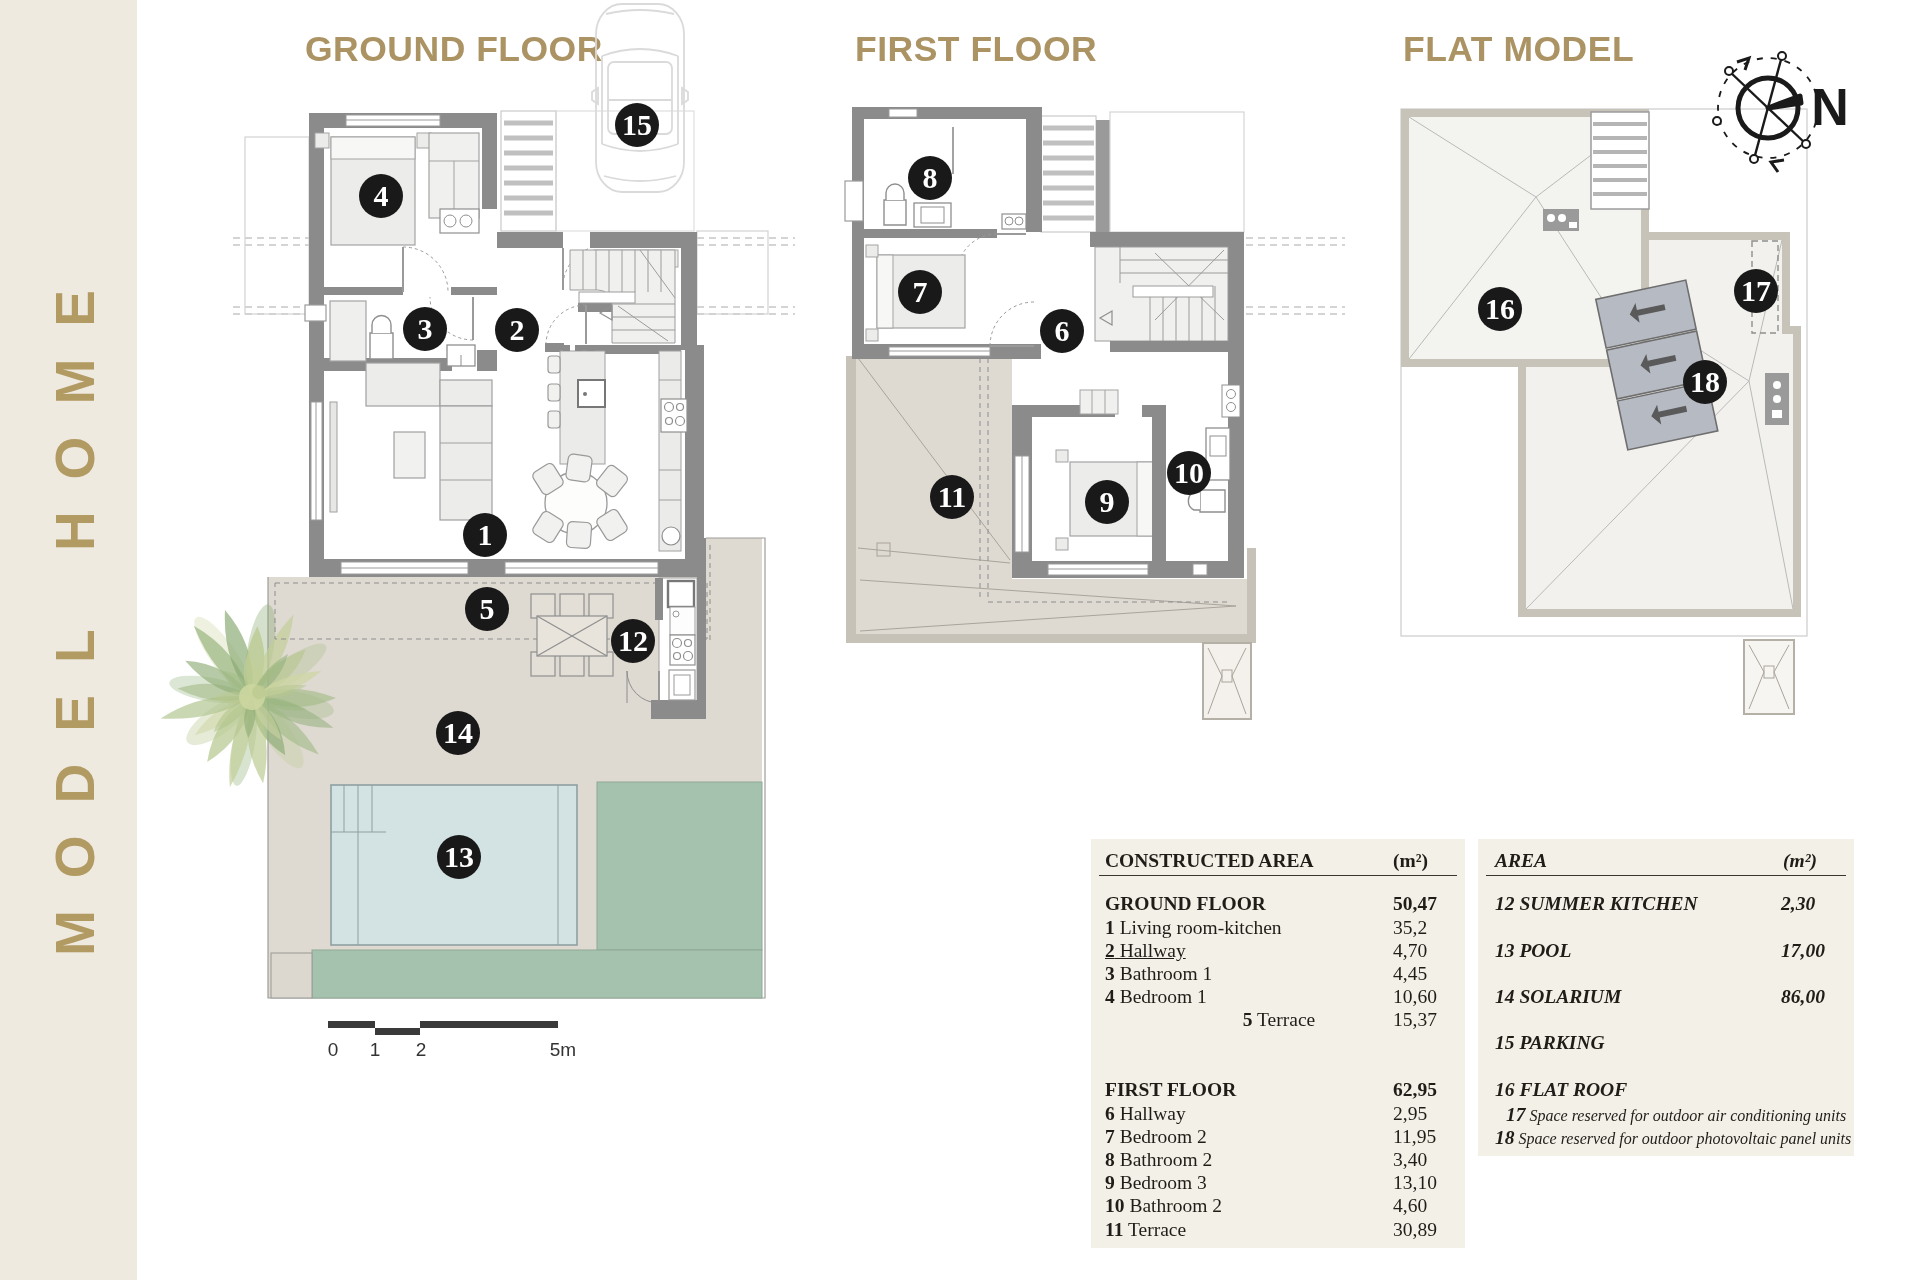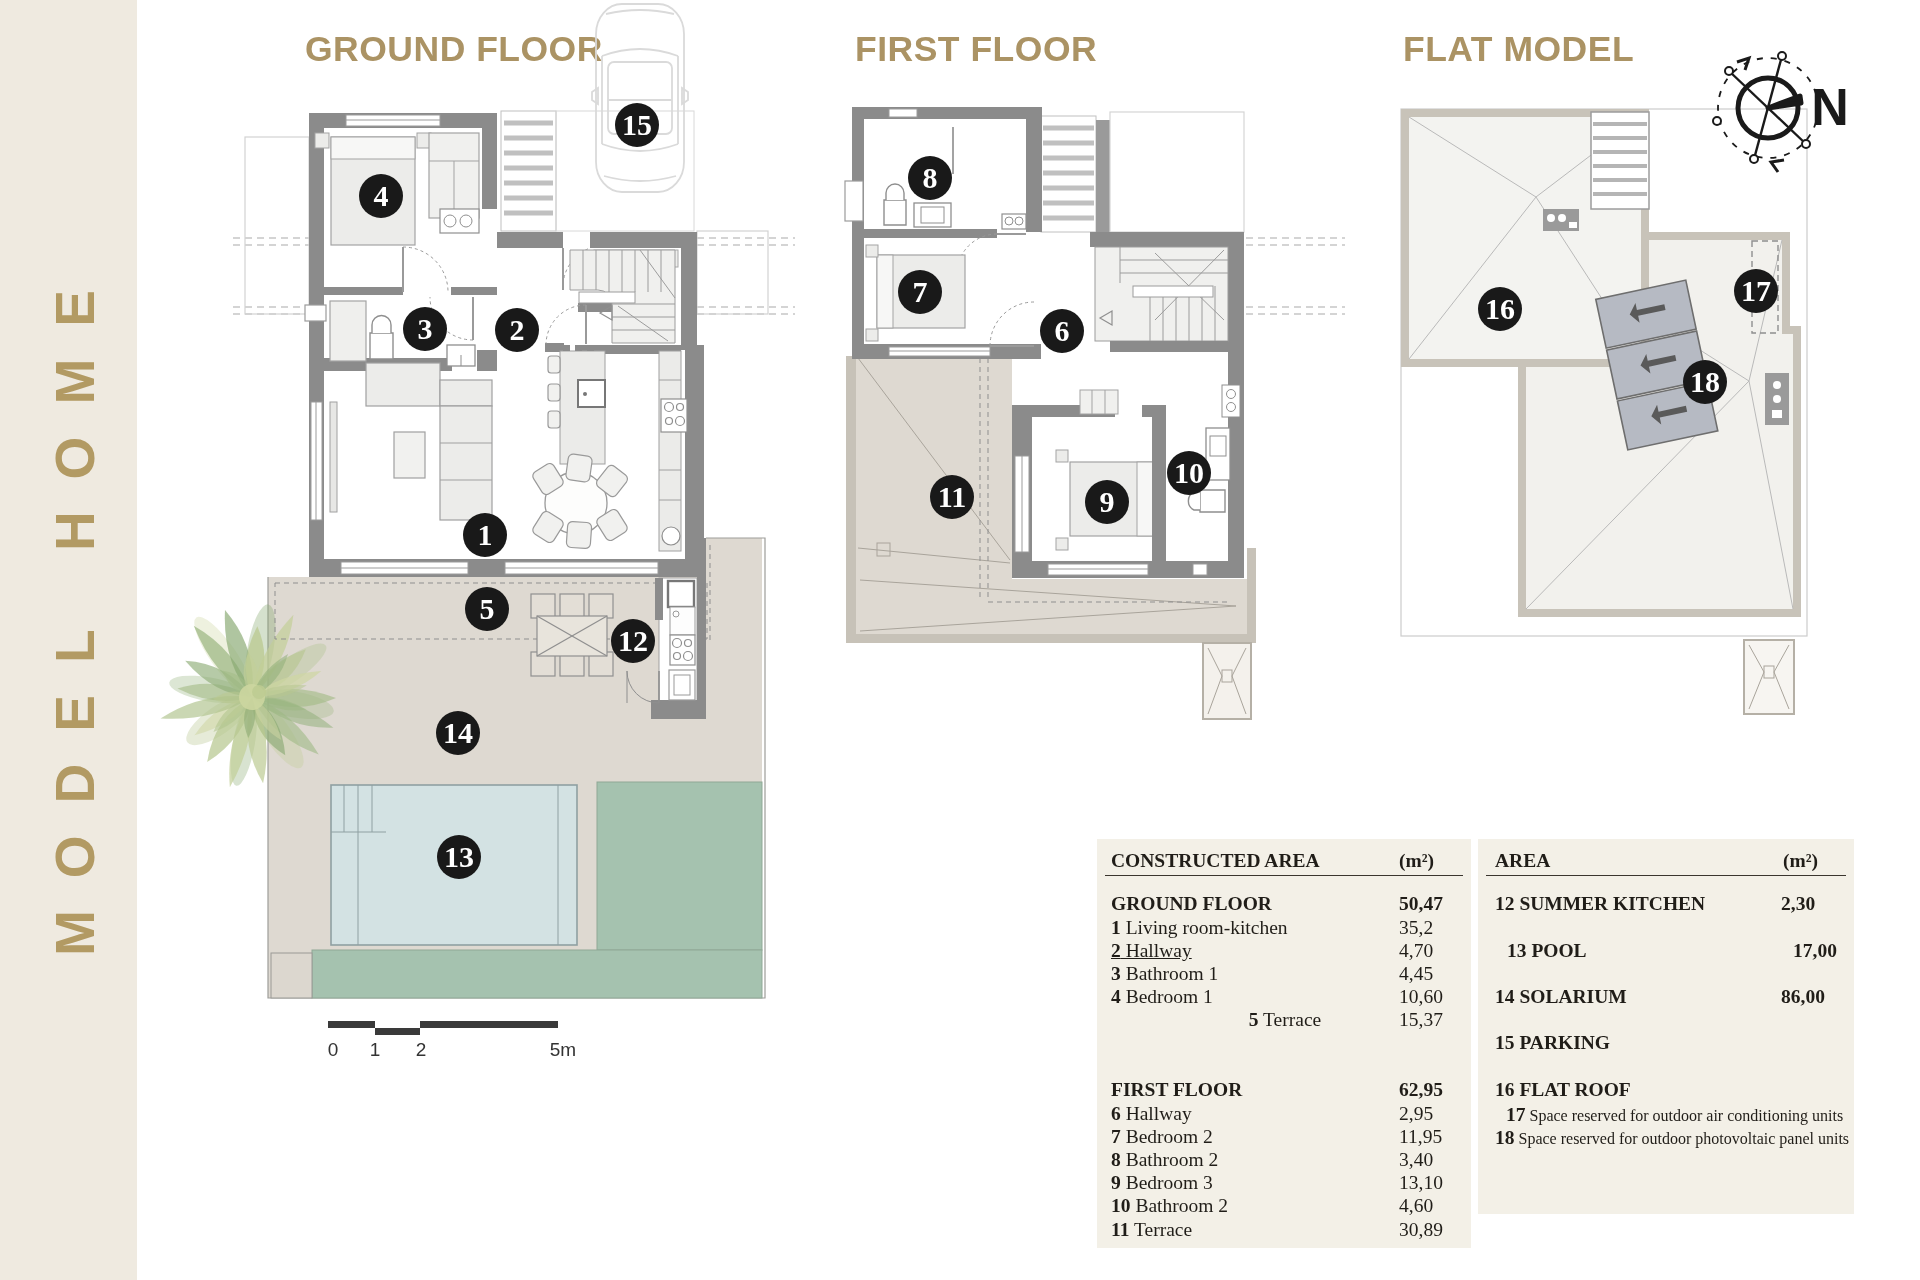--- a/index.html
+++ b/index.html
@@ -732,21 +732,21 @@
     <circle cx="1754" cy="159" r="4" fill="#ffffff" stroke="#1a1a1a" stroke-width="2"></circle>
     <circle cx="1717" cy="121" r="4" fill="#ffffff" stroke="#1a1a1a" stroke-width="2"></circle>
     <circle cx="1768" cy="108" r="30" fill="none" stroke="#1a1a1a" stroke-width="5"></circle>
     <path d="M1768,108 L1800,96 L1801,103 Z" fill="#1a1a1a" stroke="#1a1a1a" stroke-width="5" stroke-linejoin="round"></path>
     <path d="M1737,62 l12,-4 -4,12" fill="none" stroke="#1a1a1a" stroke-width="3"></path>
     <path d="M1784,160 l-13,2 7,10" fill="none" stroke="#1a1a1a" stroke-width="3"></path>
     <text x="1830" y="125" font-size="52" font-weight="bold" fill="#1a1a1a" text-anchor="middle" font-family="Liberation Sans,sans-serif">N</text>
   </g>
   </svg>
 
-  <div class="tbl" style="left:1091px;top:839px;width:374px;height:409px;margin-left:6px;">
+  <div class="tbl" style="left:1091px;top:839px;width:374px;height:409px;">
 
     <div class="trow b" style="top:11px;">CONSTRUCTED AREA<span class="tval">(m²)</span></div>
 
     <div class="rule" style="top:36px;"></div>
 
     <div class="trow b" style="top:54px;">GROUND FLOOR<span class="tval">50,47</span></div>
     <div class="trow" style="top:78px;"><span class="b">1</span> Living room-kitchen<span class="tval">35,2</span></div>
     <div class="trow" style="top:101px;text-decoration:underline;"><span class="b">2</span> Hallway<span class="tval">4,70</span></div>
     <div class="trow" style="top:124px;"><span class="b">3</span> Bathroom 1<span class="tval">4,45</span></div>
     <div class="trow" style="top:147px;"><span class="b">4</span> Bedroom 1<span class="tval">10,60</span></div>
@@ -754,27 +754,27 @@
 
     <div class="trow b" style="top:240px;">FIRST FLOOR<span class="tval">62,95</span></div>
     <div class="trow" style="top:264px;"><span class="b">6</span> Hallway<span class="tval">2,95</span></div>
     <div class="trow" style="top:287px;"><span class="b">7</span> Bedroom 2<span class="tval">11,95</span></div>
     <div class="trow" style="top:310px;"><span class="b">8</span> Bathroom 2<span class="tval">3,40</span></div>
     <div class="trow" style="top:333px;"><span class="b">9</span> Bedroom 3<span class="tval">13,10</span></div>
     <div class="trow" style="top:356px;"><span class="b">10</span> Bathroom 2<span class="tval">4,60</span></div>
     <div class="trow" style="top:380px;"><span class="b">11</span> Terrace<span class="tval">30,89</span></div>
   </div>
 
-  <div class="tbl" style="left:1478px;top:839px;width:376px;height:375px;">
+  <div class="tbl" style="left:1478px;top:839px;width:376px;height:317px;font-style:italic;">
 
     <div class="trow b" style="top:11px;left:17px;">AREA<span class="tval">(m²)</span></div>
 
     <div class="rule" style="top:36px;"></div>
 
     <div class="trow b" style="top:54px;left:17px;">12 SUMMER KITCHEN<span class="tval" style="left:286px;">2,30</span></div>
-    <div class="trow b" style="top:101px;left:17px;margin-left:12px;">13 POOL<span class="tval" style="left:286px;">17,00</span></div>
+    <div class="trow b" style="top:101px;left:17px;">13 POOL<span class="tval" style="left:286px;">17,00</span></div>
     <div class="trow b" style="top:147px;left:17px;">14 SOLARIUM<span class="tval" style="left:286px;">86,00</span></div>
     <div class="trow b" style="top:193px;left:17px;">15 PARKING</div>
     <div class="trow b" style="top:240px;left:17px;">16 FLAT ROOF</div>
     <div class="trow" style="top:265px;left:17px;font-size:16px;margin-left:11px;"><span class="b" style="font-size:19.5px;">17</span> Space reserved for outdoor air conditioning units</div>
     <div class="trow" style="top:288px;left:17px;font-size:16px;"><span class="b" style="font-size:19.5px;">18</span> Space reserved for outdoor photovoltaic panel units</div>
   </div>
 </div>
 
 </body></html>

